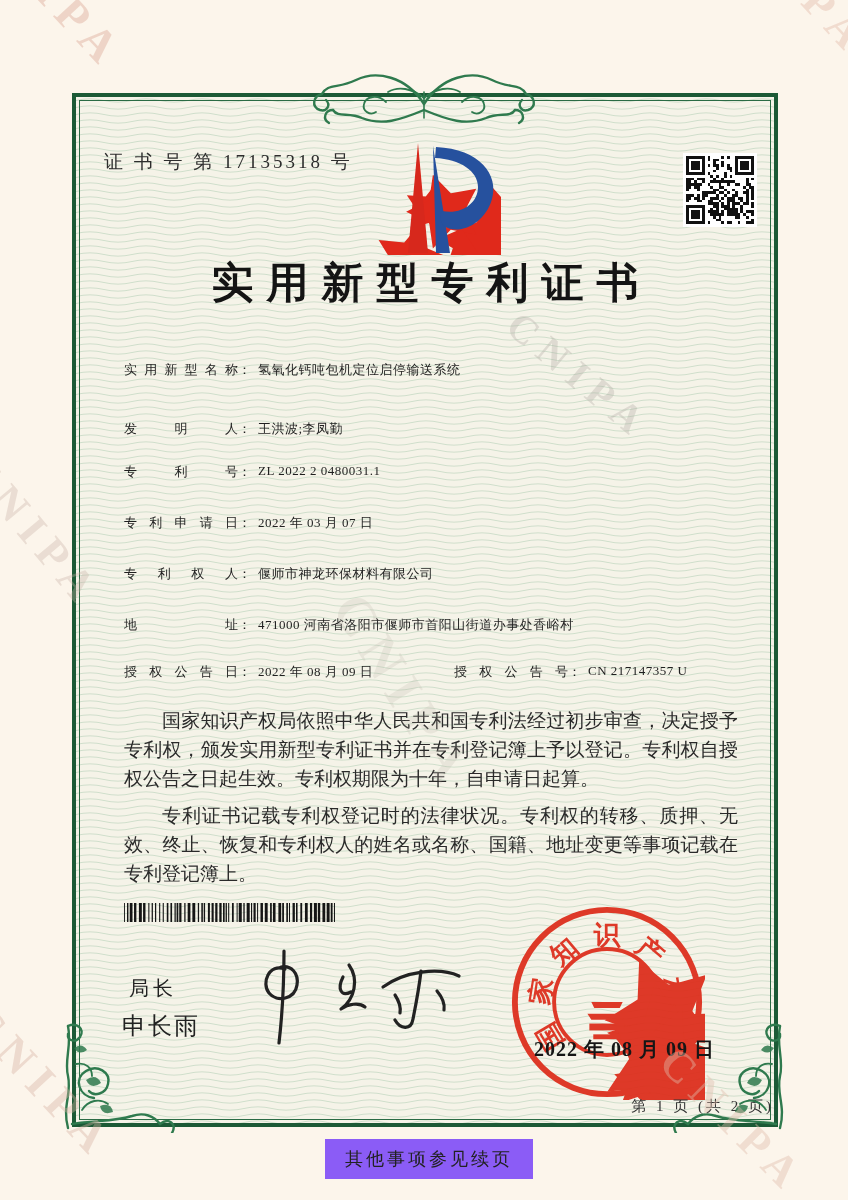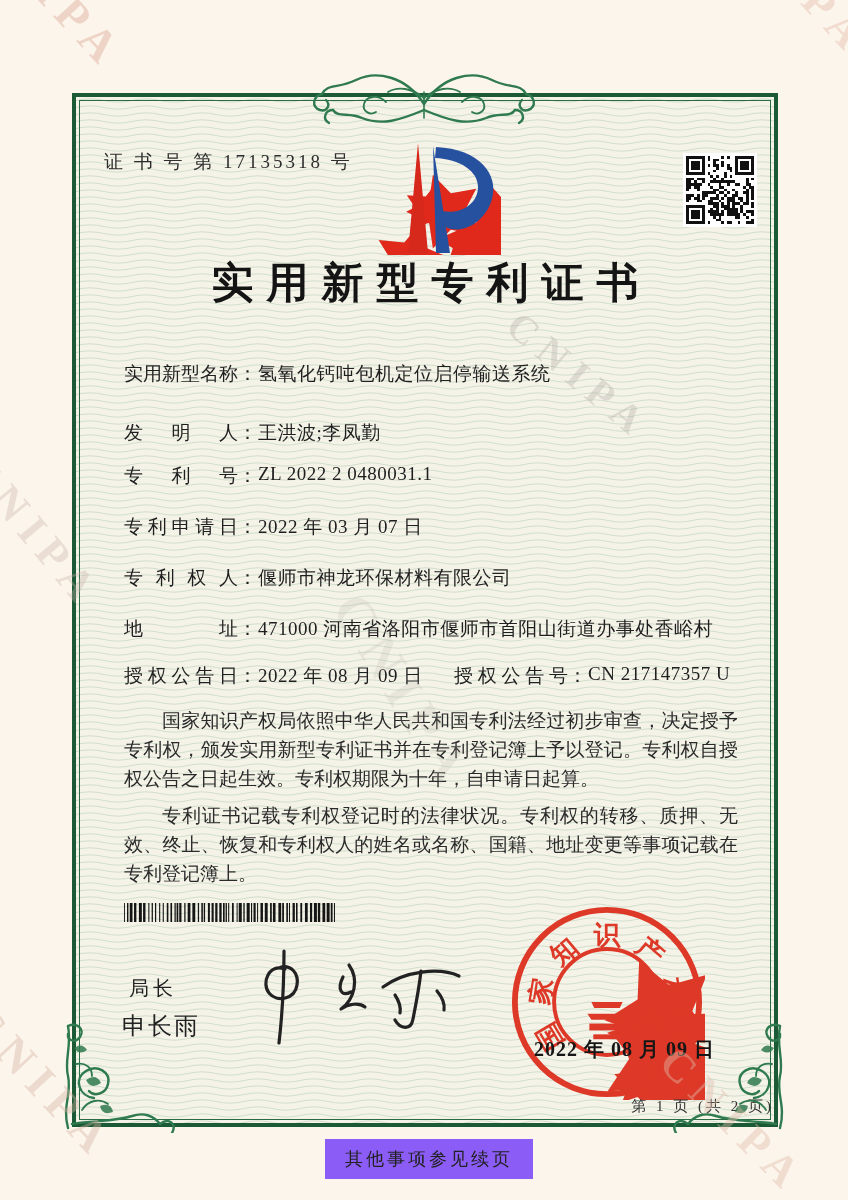--- a/index.html
+++ b/index.html
@@ -14,21 +14,21 @@
   
   .wm-layer{position:absolute;inset:0;z-index:6;pointer-events:none;}
   .wm{position:absolute;font-weight:bold;letter-spacing:10px;font-family:"Liberation Serif",serif;}
   
   .cert-no{position:absolute;left:28px;top:52px;font-size:19px;letter-spacing:3px;color:#2d2d2d;}
   .logo{position:absolute;left:280px;top:44px;width:145px;height:114px;}
   .qr{position:absolute;left:607px;top:56px;width:68px;height:68px;background:#fff;padding:3px;}
   .title{position:absolute;left:0;right:0;top:158px;text-align:center;font-size:42px;font-weight:bold;
          letter-spacing:13px;padding-left:13px;color:#141414;}
   
-  .f-row{position:absolute;left:48px;display:flex;font-size:19px;color:#1f1f1f;white-space:nowrap;}
+  .f-row{position:absolute;left:48px;display:flex;font-size:13px;color:#1f1f1f;white-space:nowrap;}
   .lbl{display:inline-block;width:114px;text-align:justify;text-align-last:justify;text-justify:inter-character;}
   .colon{display:inline-block;width:20px;}
   .val{letter-spacing:.5px;}
   .grant-no{position:absolute;left:330px;top:0;display:flex;}
   
   .paras{position:absolute;left:48px;top:601px;width:614px;color:#2a2a2a;}
   .paras p{margin:8px 0 5px;font-size:19px;line-height:29px;text-align:justify;text-indent:2em;}
   
   .barcode{position:absolute;left:48px;top:806px;width:216px;height:19px;}
   .signer-title{position:absolute;left:53px;top:878px;font-size:20px;letter-spacing:4px;color:#222;}

